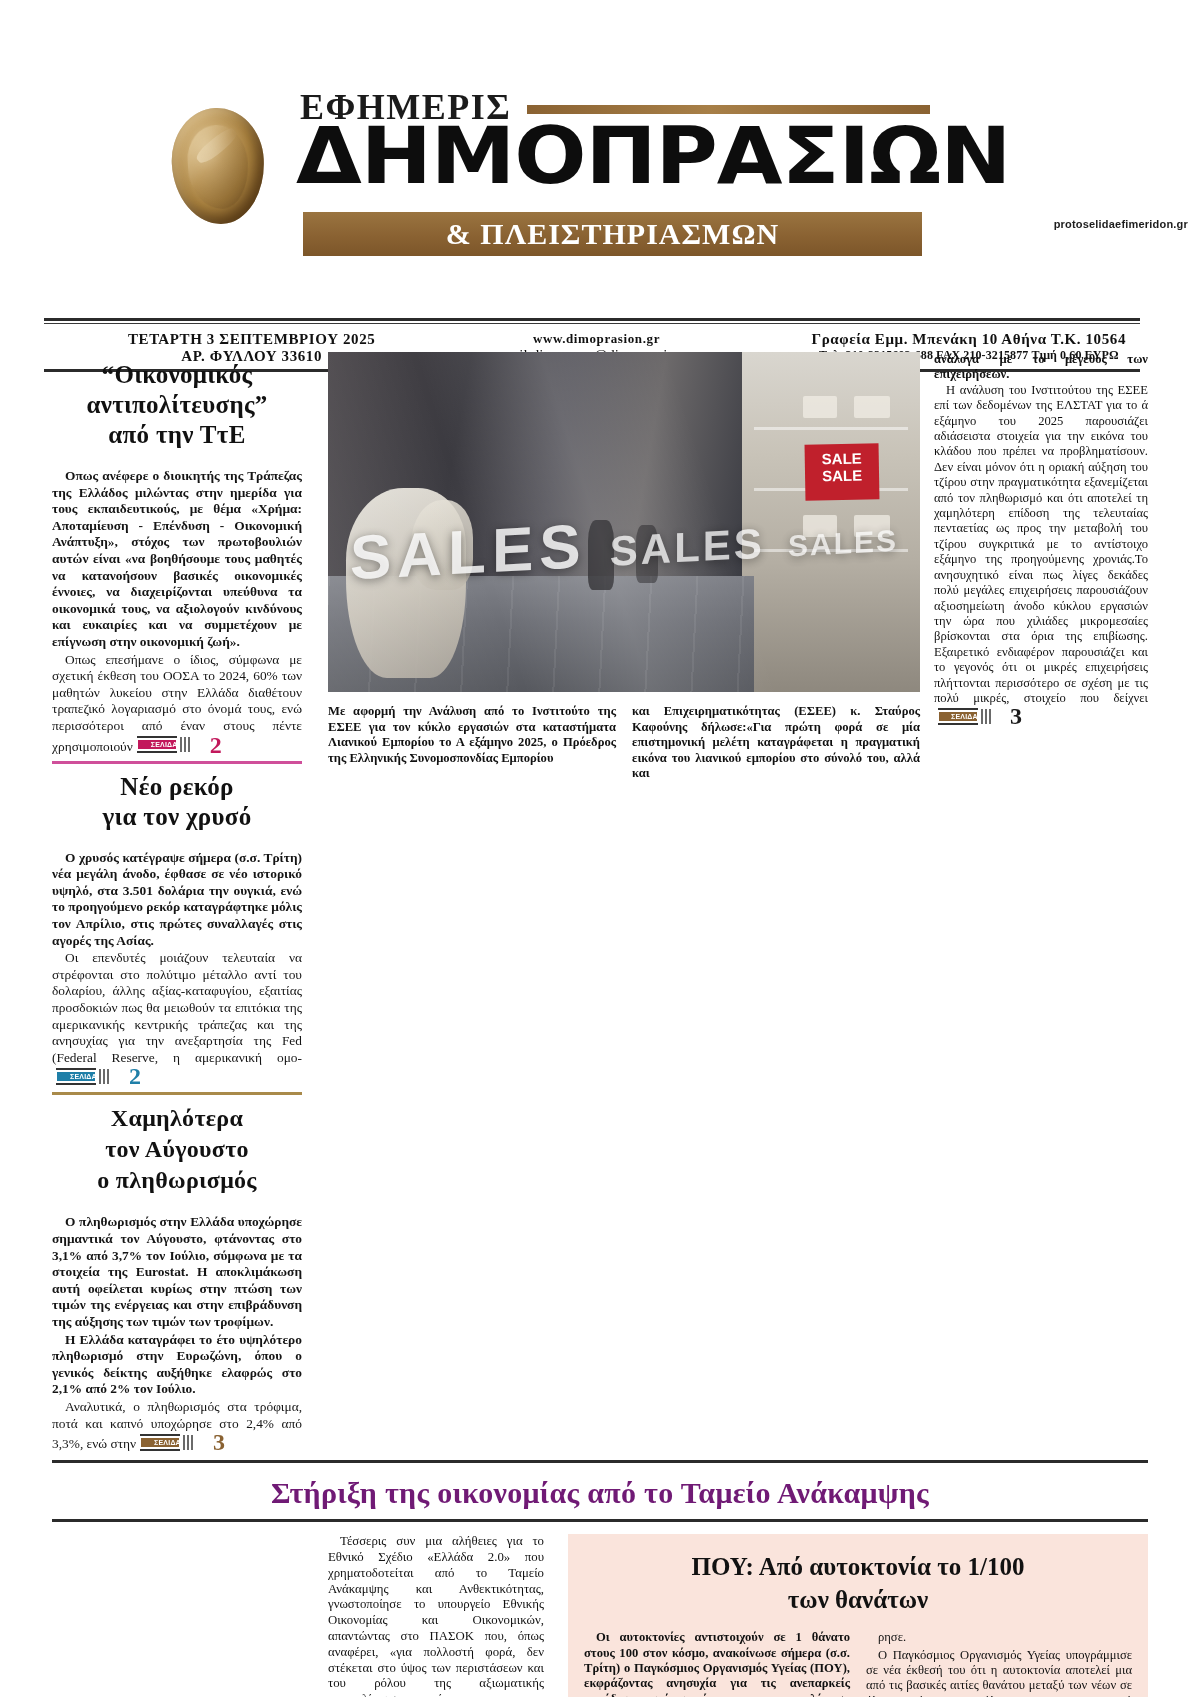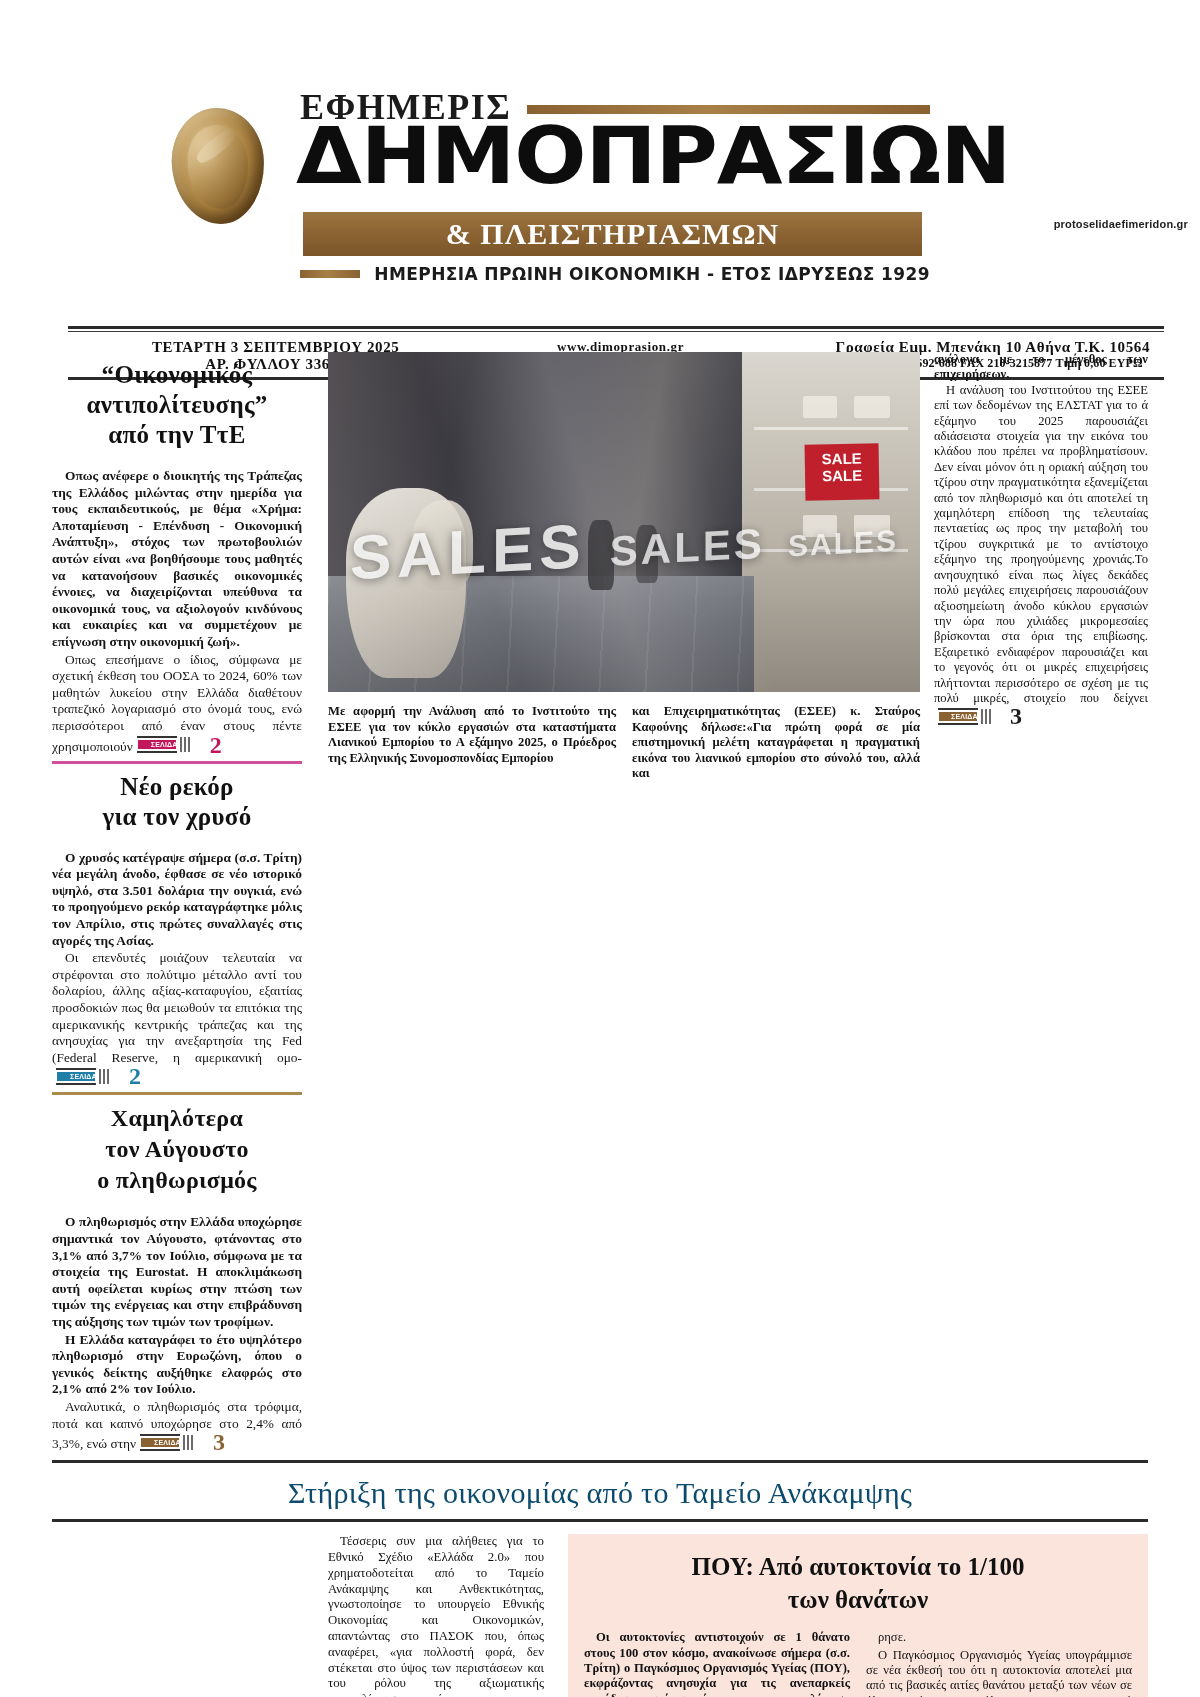--- a/index.html
+++ b/index.html
@@ -68,21 +68,21 @@
 
   .mh-row3{position:absolute;left:300px;top:264px;width:630px;display:flex;align-items:center;}
   .mh-rule2{width:228px;height:8px;background:linear-gradient(90deg,#8a6232,#a77f47 45%,#8a6232);}
   .subtitle{
     margin-left:14px;white-space:nowrap;
     font-family:"DejaVu Sans","Liberation Sans",sans-serif;
     font-weight:700;font-size:17px;letter-spacing:.4px;color:#1b1b1b;
   }
 
   
-  .infobar{position:absolute;left:68px;top:318px;width:1096px;margin-top:8px;}
+  .infobar{position:absolute;left:44px;top:318px;width:1096px;}
   .rule-thick{height:3px;background:#2b2b2b;}
   .rule-thin{height:1px;background:#3a3a3a;margin-top:2px;}
   .info-grid{display:flex;justify-content:space-between;padding:7px 6px 4px 6px;}
   .ib-col{text-align:center;}
   .ib-l1{font-size:15px;font-weight:700;letter-spacing:.6px;white-space:nowrap;}
   .ib-l2{font-size:15px;font-weight:700;letter-spacing:.6px;white-space:nowrap;}
   .ib-mid .ib-l1{font-size:13px;}
   .ib-mid .ib-l2{font-size:15px;font-weight:400;letter-spacing:0;}
   .ib-right .ib-l1{font-size:15px;}
   .ib-right .ib-l2{font-size:12px;font-weight:700;letter-spacing:.1px;}
@@ -201,22 +201,22 @@
 
   
   .main-flex{display:flex;}
   .main-photo-wrap{flex:1;padding-right:14px;box-sizing:border-box;}
   .main-rcol{width:214px;flex:0 0 214px;font-size:12.6px;line-height:15.4px;text-align:justify;}
   .main-rcol p{margin:0;text-indent:12px;}
   .main-rcol p.b{font-weight:700;text-indent:0;}
 
   
   .band-head{
-    text-align:center;font-weight:400;font-size:30px;line-height:40px;
-    letter-spacing:.3px;color:#0c4a6e;padding:10px 0 6px 0;
+    text-align:center;font-weight:700;font-size:30px;line-height:40px;
+    letter-spacing:.3px;color:#701a75;padding:10px 0 6px 0;
   }
   .rule-band-top{height:3px;background:#2b2b2b;margin-top:8px;}
   .rule-band-bot{height:3px;background:#2b2b2b;}
 
   
   .lower{display:flex;padding-top:12px;}
   .low-left{width:262px;flex:0 0 262px;padding-right:12px;box-sizing:border-box;}
   .low-mid{width:244px;flex:0 0 244px;padding:0 14px;box-sizing:border-box;
     font-size:12.8px;line-height:15.8px;text-align:justify;}
   .low-mid p{margin:0;text-indent:12px;}
@@ -247,24 +247,20 @@
     </div>
 
     <div class="dimoprasion">ΔΗΜΟΠΡΑΣΙΩΝ</div>
 
     <div class="pleist-band">
       <span>&amp; ΠΛΕΙΣΤΗΡΙΑΣΜΩΝ</span>
     </div>
 
     <div class="site-tag">protoselidaefimeridon.gr</div>
 
-    <div class="mh-row3">
-      <div class="mh-rule2"></div>
-      <div class="subtitle">ΗΜΕΡΗΣΙΑ ΠΡΩΙΝΗ ΟΙΚΟΝΟΜΙΚΗ  -  ΕΤΟΣ ΙΔΡΥΣΕΩΣ 1929</div>
-    </div>
   </div>
 
   <div class="infobar">
     <div class="rule-thick"></div>
     <div class="rule-thin"></div>
     <div class="info-grid">
       <div class="ib-col ib-left">
         <div class="ib-l1">ΤΕΤΑΡΤΗ   3   ΣΕΠΤΕΜΒΡΙΟΥ   2025</div>
         <div class="ib-l2">ΑΡ. ΦΥΛΛΟΥ  33610</div>
       </div>

